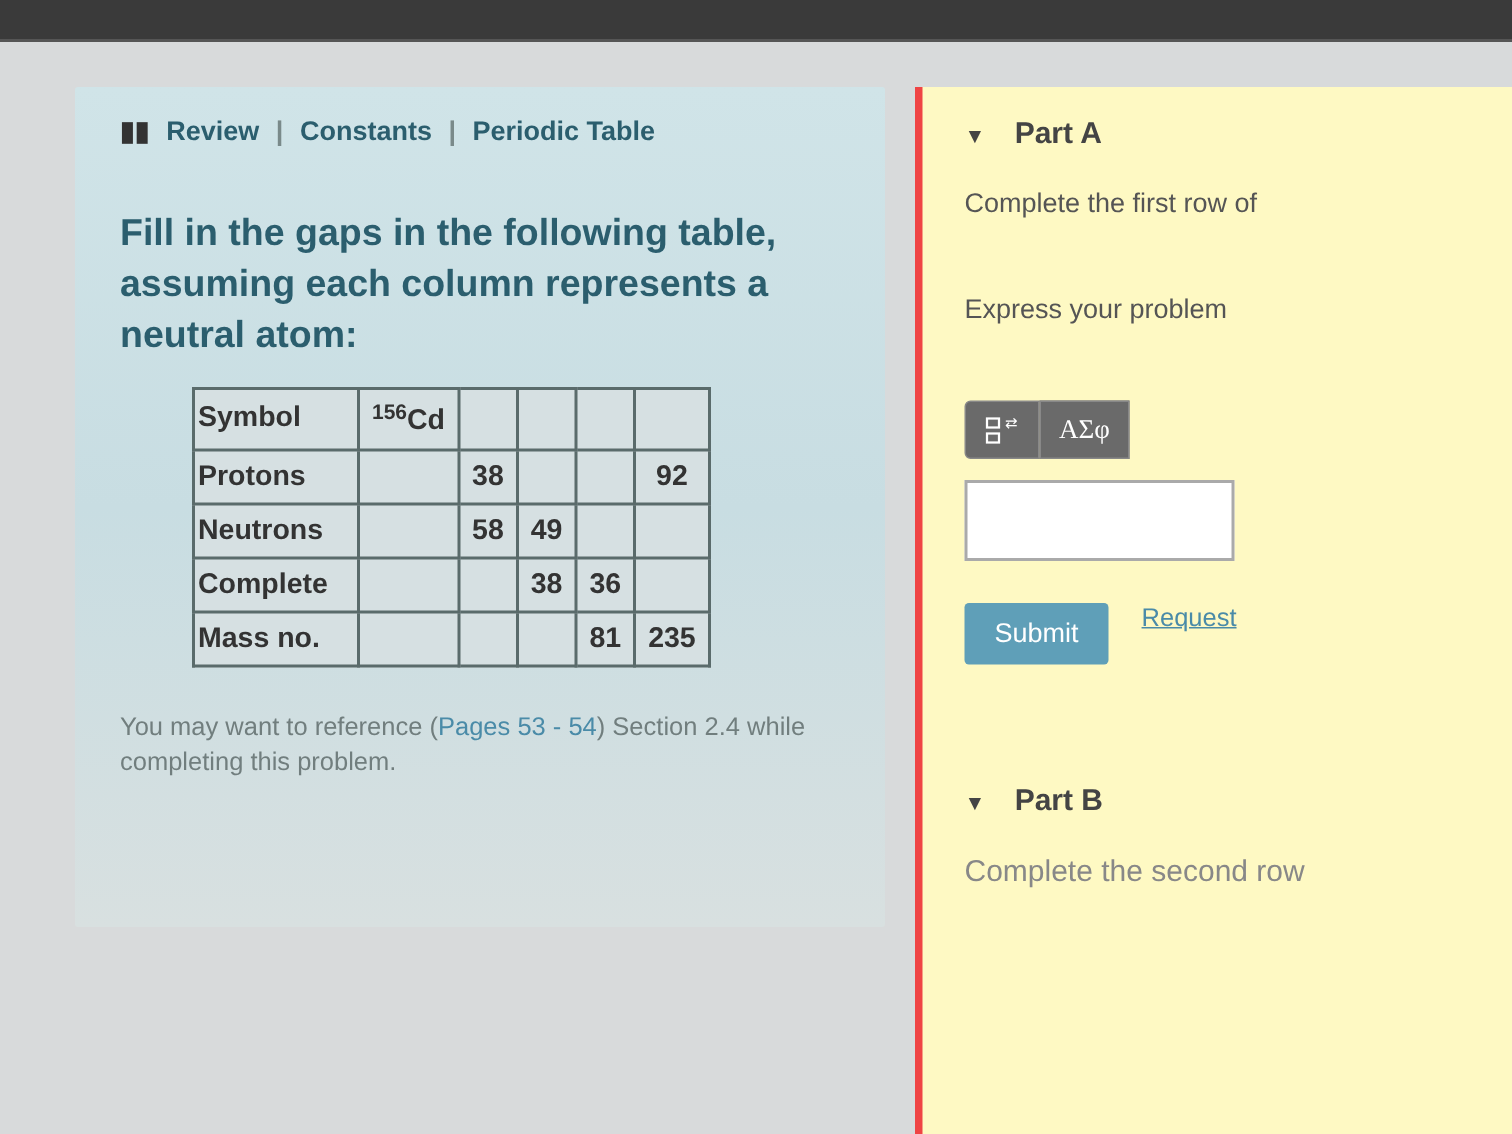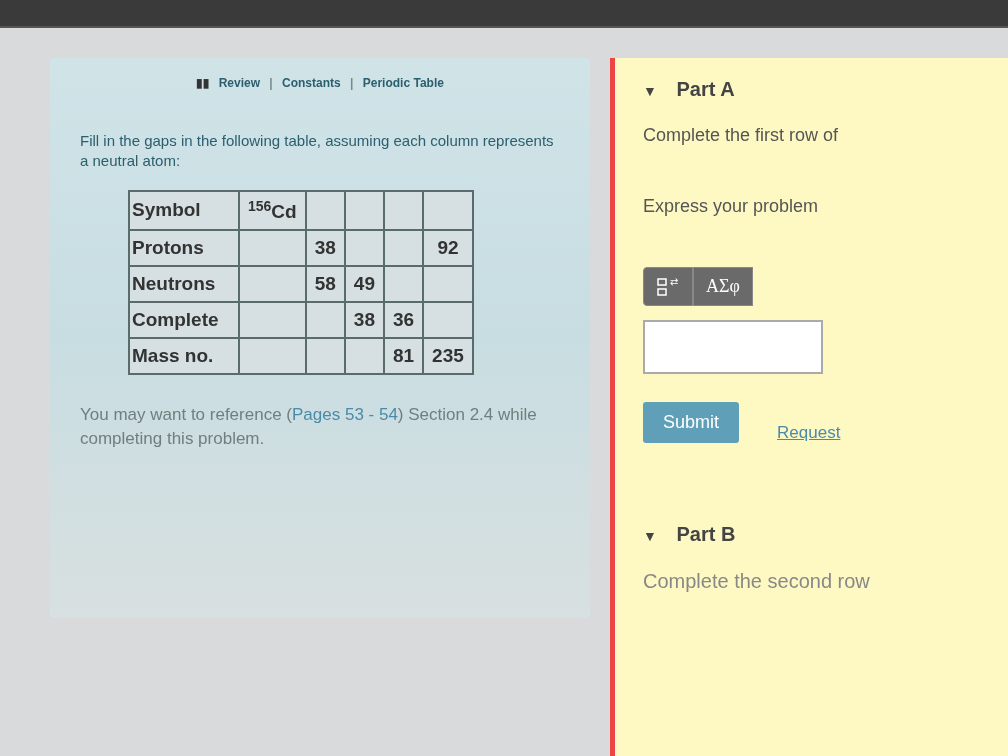--- a/index.html
+++ b/index.html
@@ -24,43 +24,43 @@
       padding: 30px 0 0 50px;
     }
     .left-panel {
       background: linear-gradient(180deg, #d0e4e8 0%, #c8dde2 50%, #d8e0e0 100%);
       width: 540px;
       height: 560px;
       padding: 18px 30px 20px 30px;
       border-radius: 2px;
     }
     .review-links {
-      text-align: center;
+      text-align: left;
       color: #2b5e6e;
       font-weight: bold;
-      font-size: 12px;
+      font-size: 18px;
       margin-bottom: 18px;
       padding-right: 0;
     }
     .review-links .flag-icon {
       color: #333;
       margin-right: 6px;
     }
     .review-links a {
       color: #2b5e6e;
       text-decoration: none;
     }
     .review-links .sep {
       color: #7a8a8a;
       margin: 0 6px;
     }
     .instruction-text {
       color: #2b5e6e;
-      font-weight: normal;
-      font-size: 15px;
+      font-weight: bold;
+      font-size: 25px;
       line-height: 1.35;
       margin-bottom: 18px;
       margin-top: 41px;
     }
     .data-table {
       border-collapse: collapse;
       margin-left: 48px;
       margin-bottom: 28px;
       background: #d6e0e2;
     }
@@ -142,22 +142,22 @@
       width: 180px;
       height: 54px;
       border: 2px solid #aaa;
       background: #fff;
       font-size: 18px;
       padding: 6px;
       margin-bottom: 28px;
     }
     .submit-row {
       display: flex;
-      align-items: flex-end;
-      gap: 38px;
+      align-items: flex-start;
+      gap: 22px;
       margin-bottom: 80px;
     }
     .submit-btn {
       background: #5f9fb8;
       color: #fff;
       border: none;
       padding: 10px 20px;
       font-size: 18px;
       border-radius: 3px;
       cursor: pointer;

